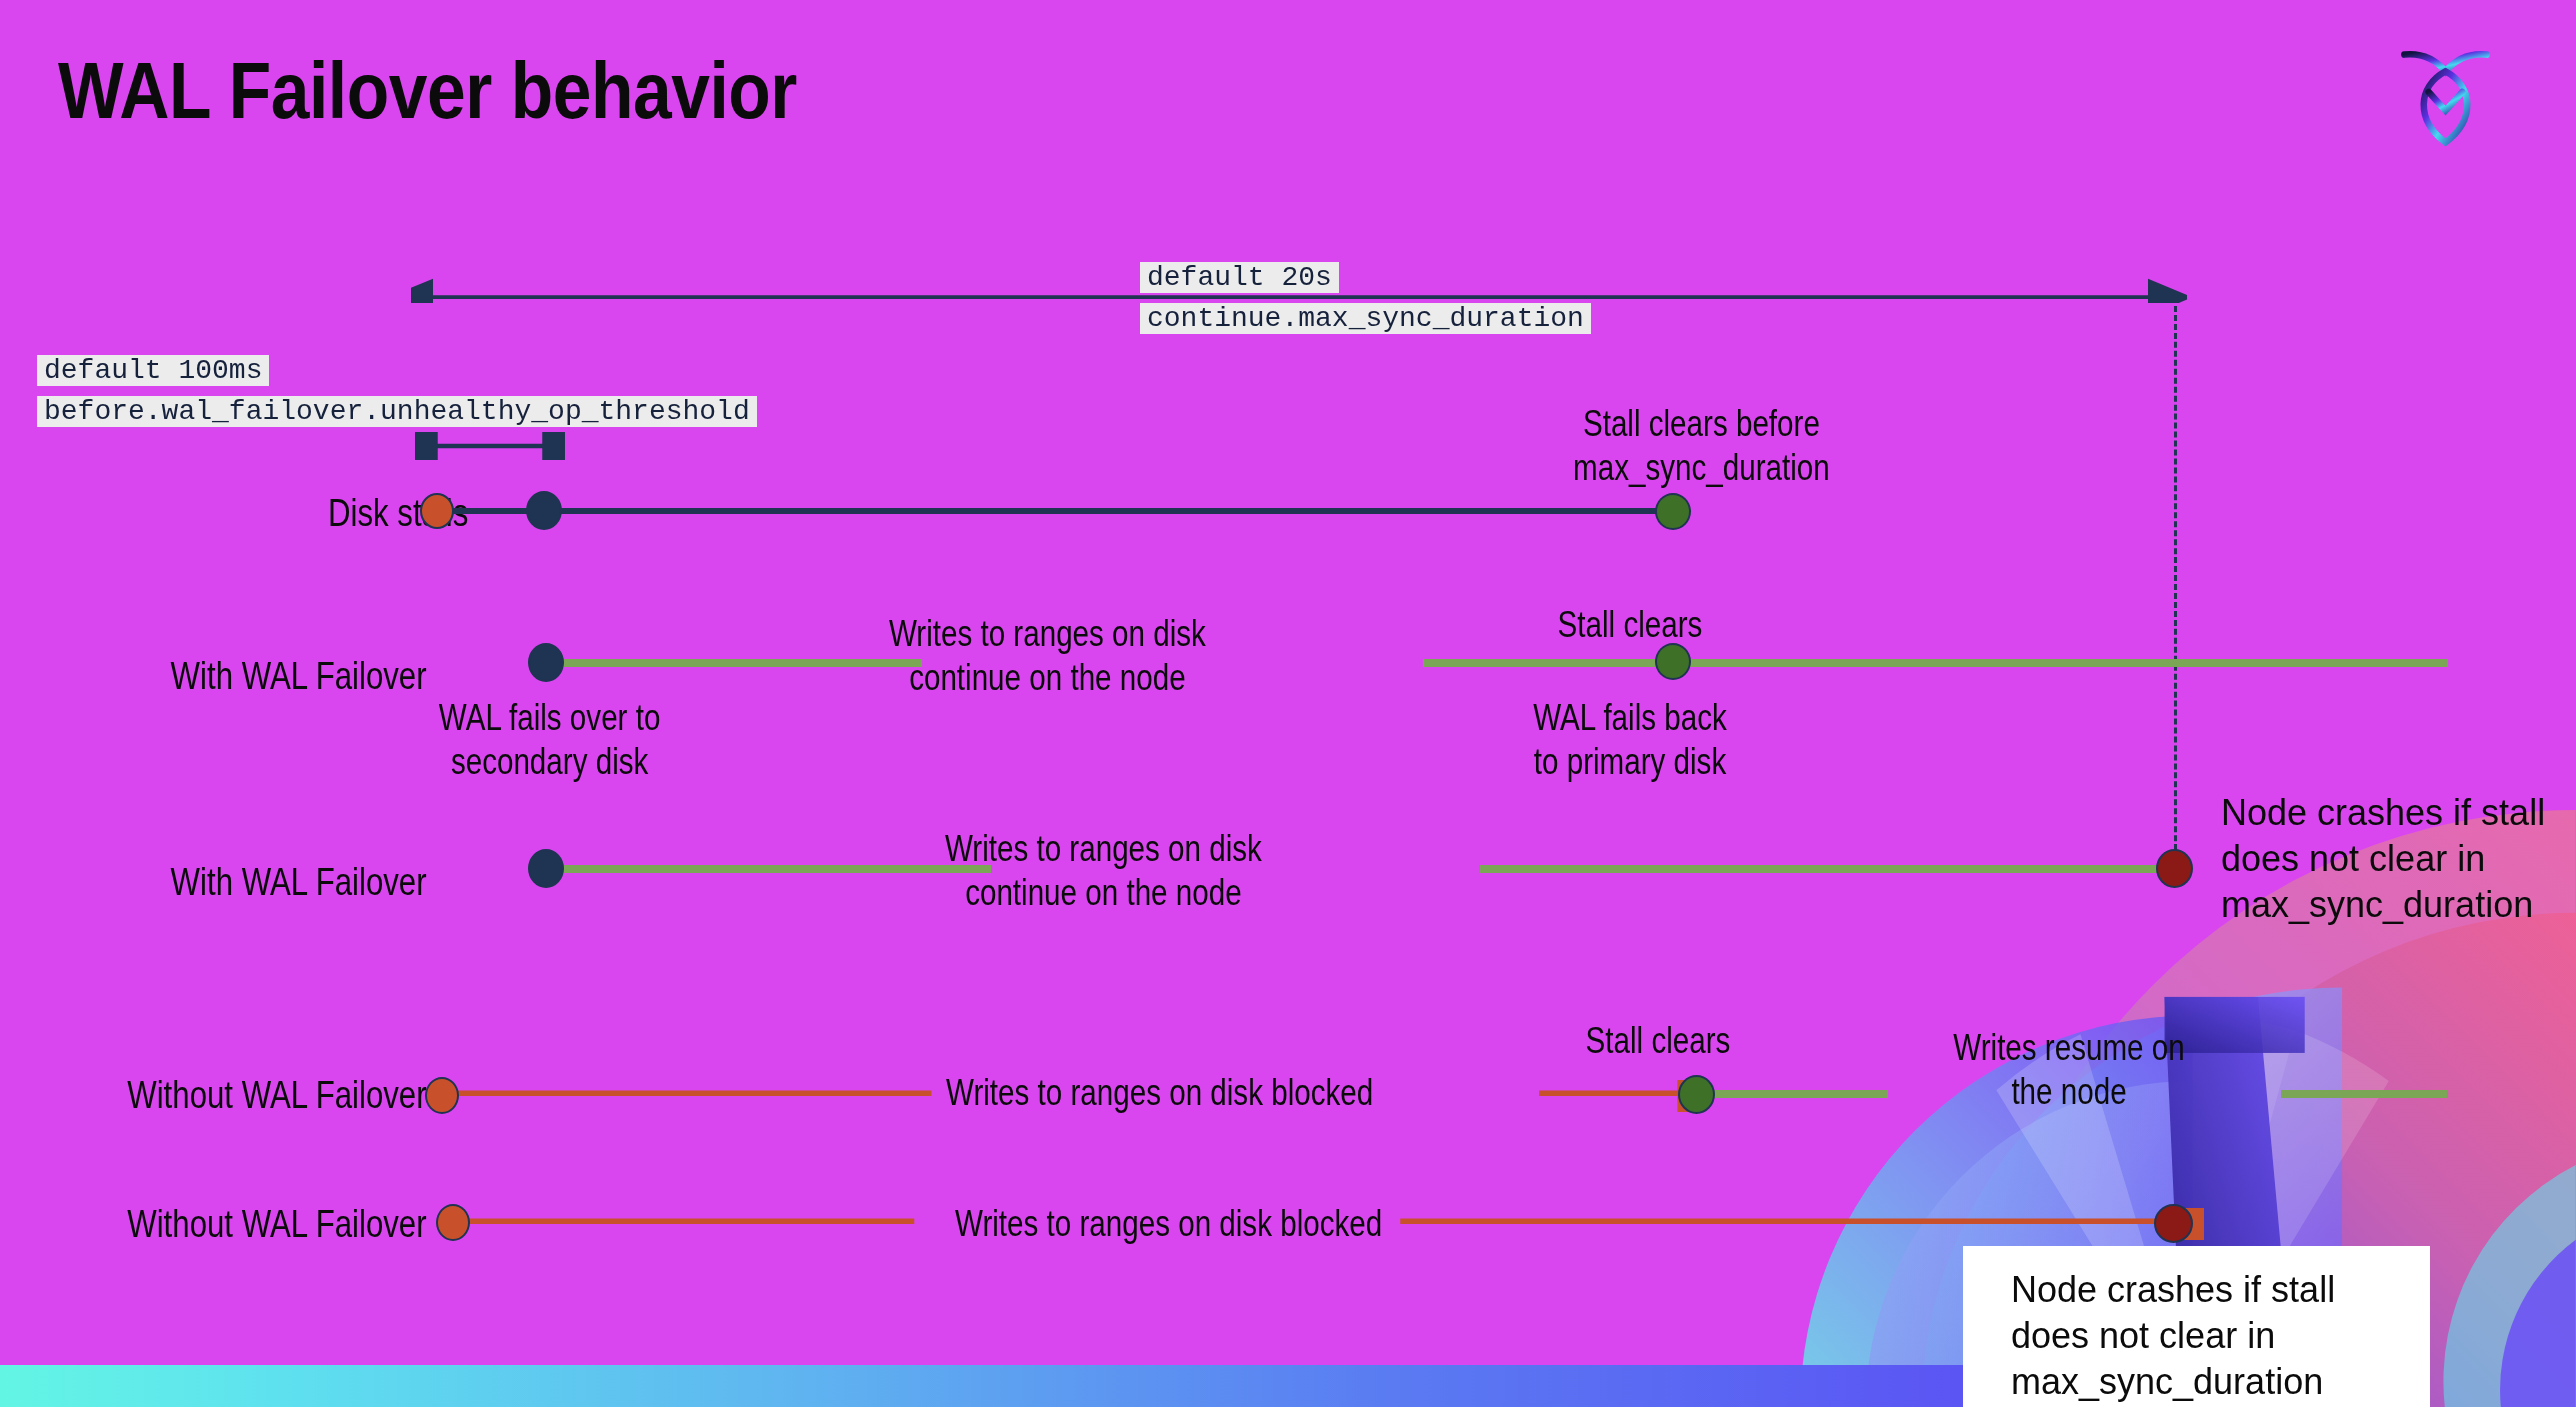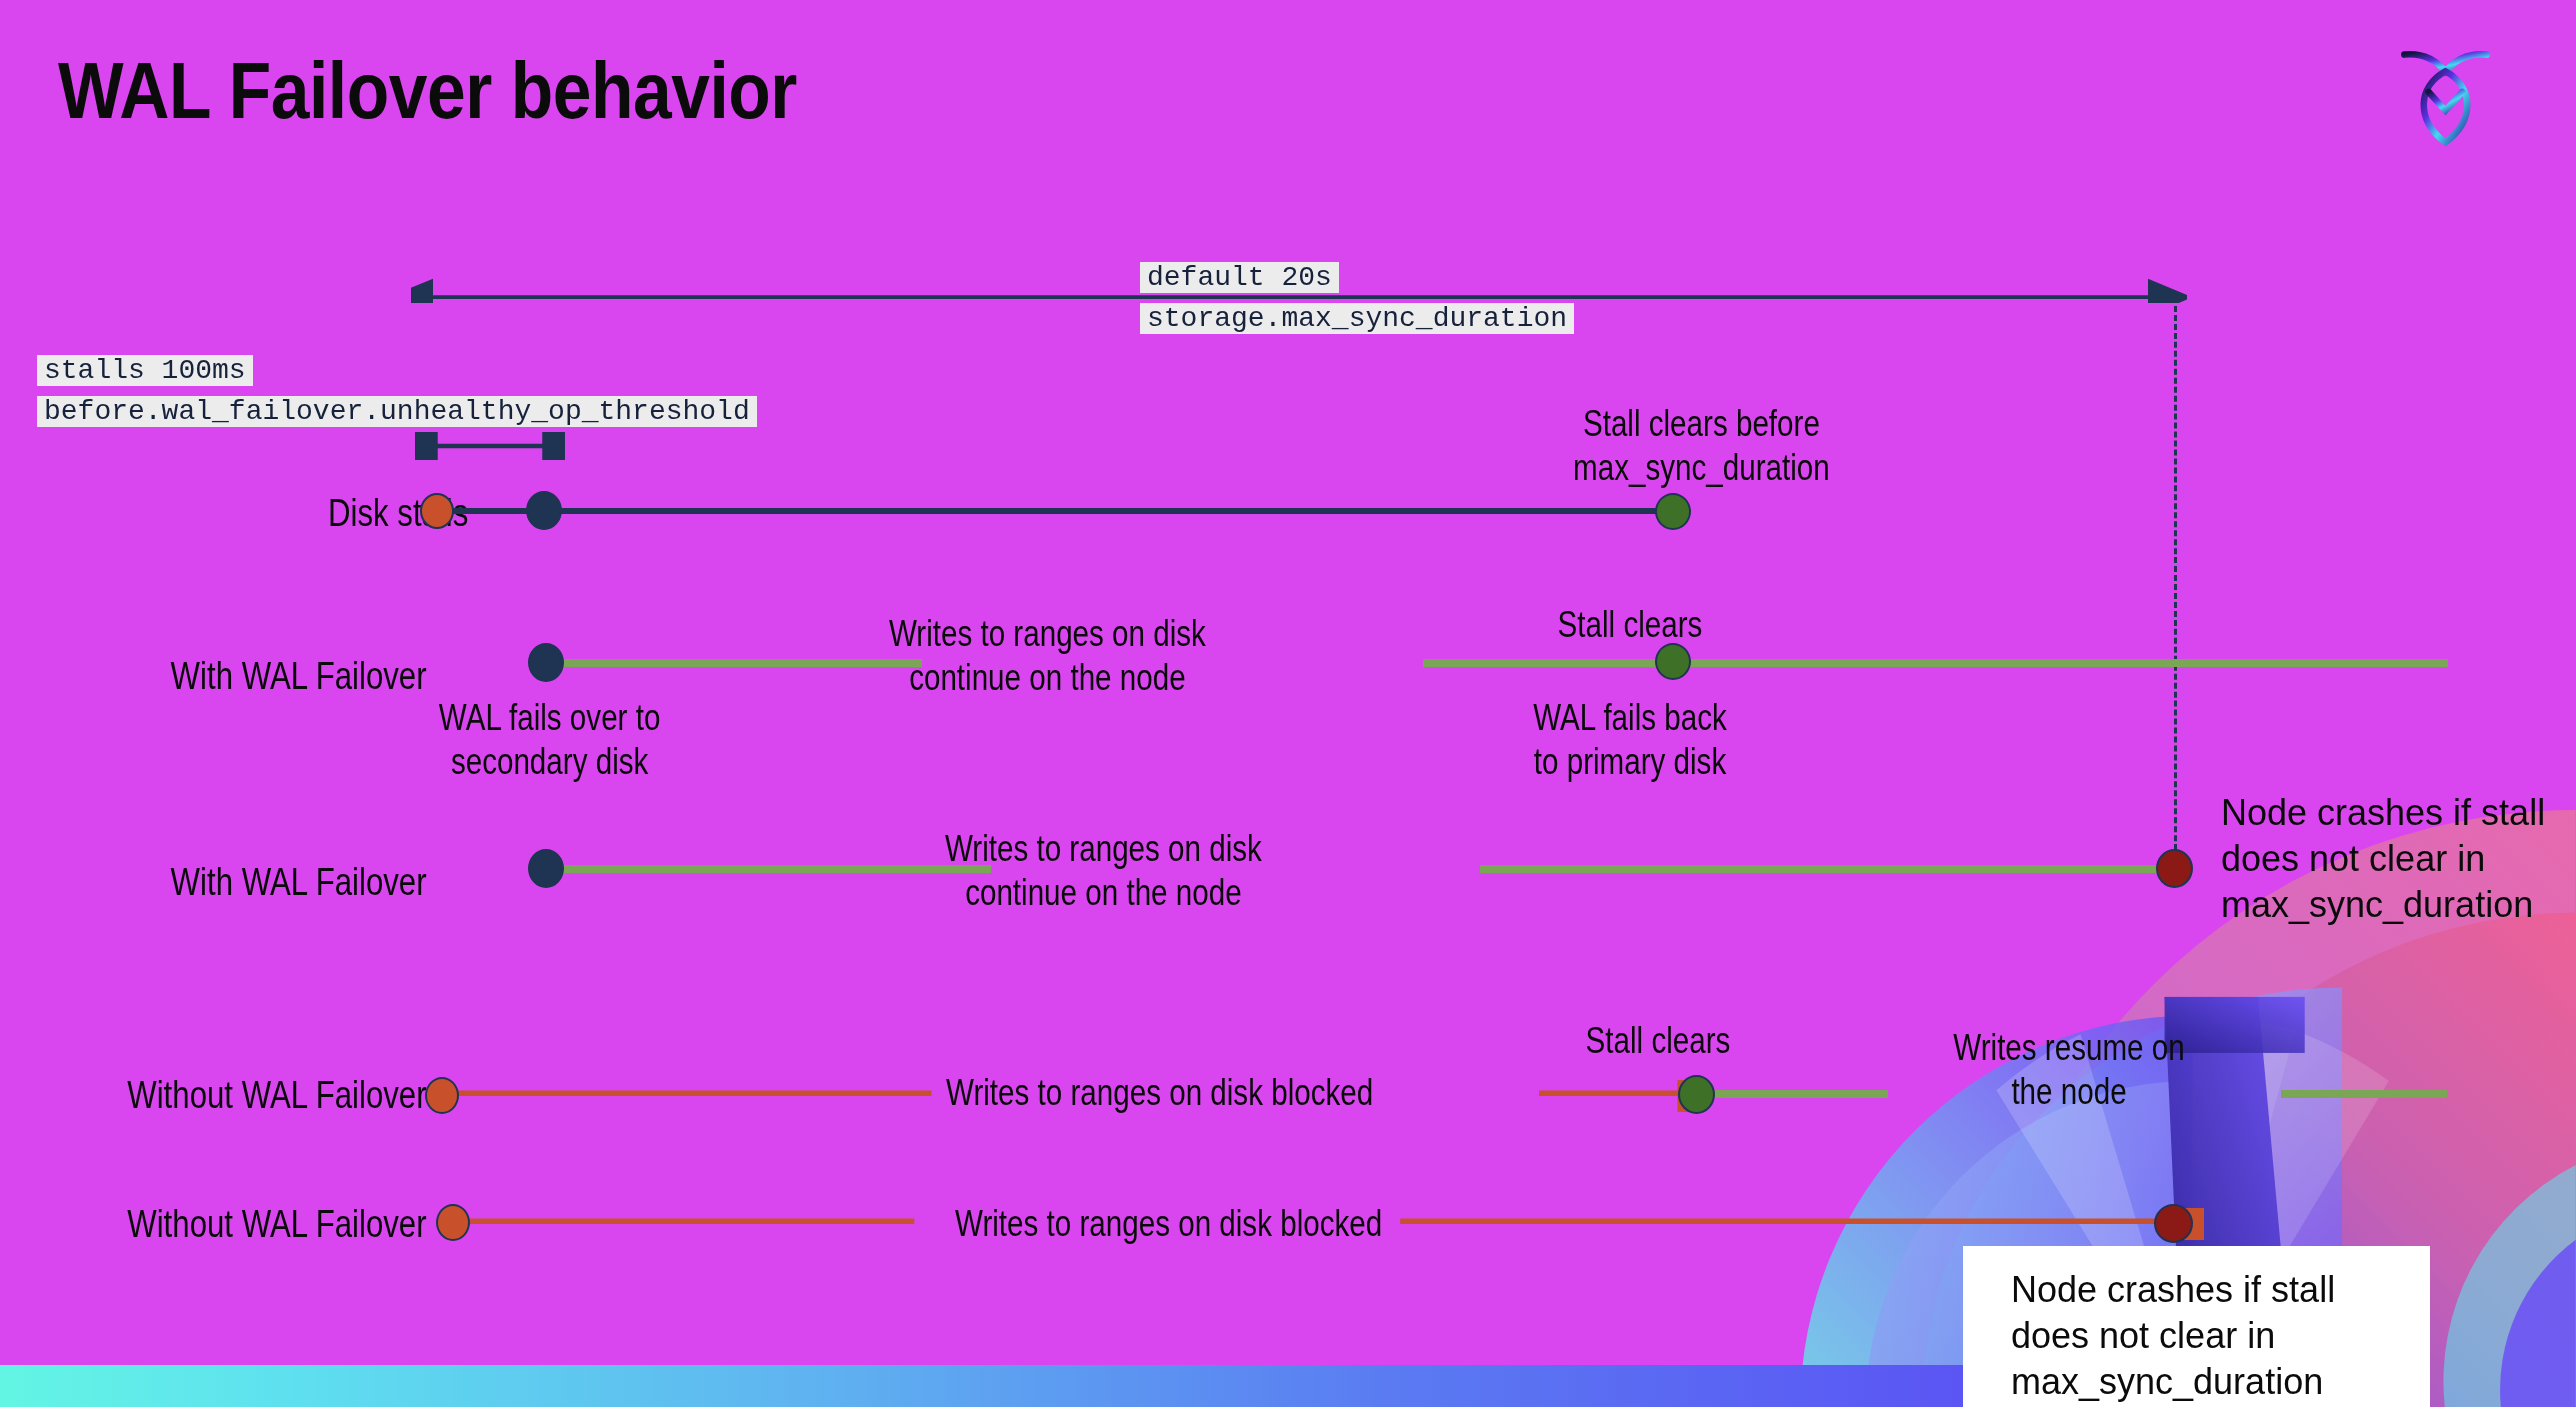--- a/index.html
+++ b/index.html
@@ -131,25 +131,25 @@
       </marker>
       <marker id="aR" markerWidth="12" markerHeight="12" refX="2" refY="6" orient="auto">
         <path d="M0,1 L0,11 L12,6 Z" fill="#1f3352"></path>
       </marker>
     </defs>
     <line x1="16" y1="30" x2="1866" y2="30" stroke="#1f3352" stroke-width="4" marker-start="url(#aL)" marker-end="url(#aR)"></line>
   </svg>
 
   <div class="code" style="left:1140px;top:258px;">
     <span>default 20s</span><br>
-    <span>storage.max_sync_duration</span>
+    <span>continue.max_sync_duration</span>
   </div>
 
   <div class="code" style="left:37px;top:351px;">
-    <span>stalls 100ms</span><br>
+    <span>default 100ms</span><br>
     <span>before.wal_failover.unhealthy_op_threshold</span>
   </div>
 
   <svg style="position:absolute;left:415px;top:432px;" width="150" height="28" viewBox="0 0 160 30">
     <line x1="14" y1="15" x2="146" y2="15" stroke="#1f3352" stroke-width="5" marker-start="url(#aL)" marker-end="url(#aR)"></line>
   </svg>
 
   <div class="dash" style="left:2174px;top:297px;height:580px;"></div>
 
   <div class="lbl rowlabel narrow" style="left:222px;top:491px;width:308px;text-align:right;">Disk stalls</div>

